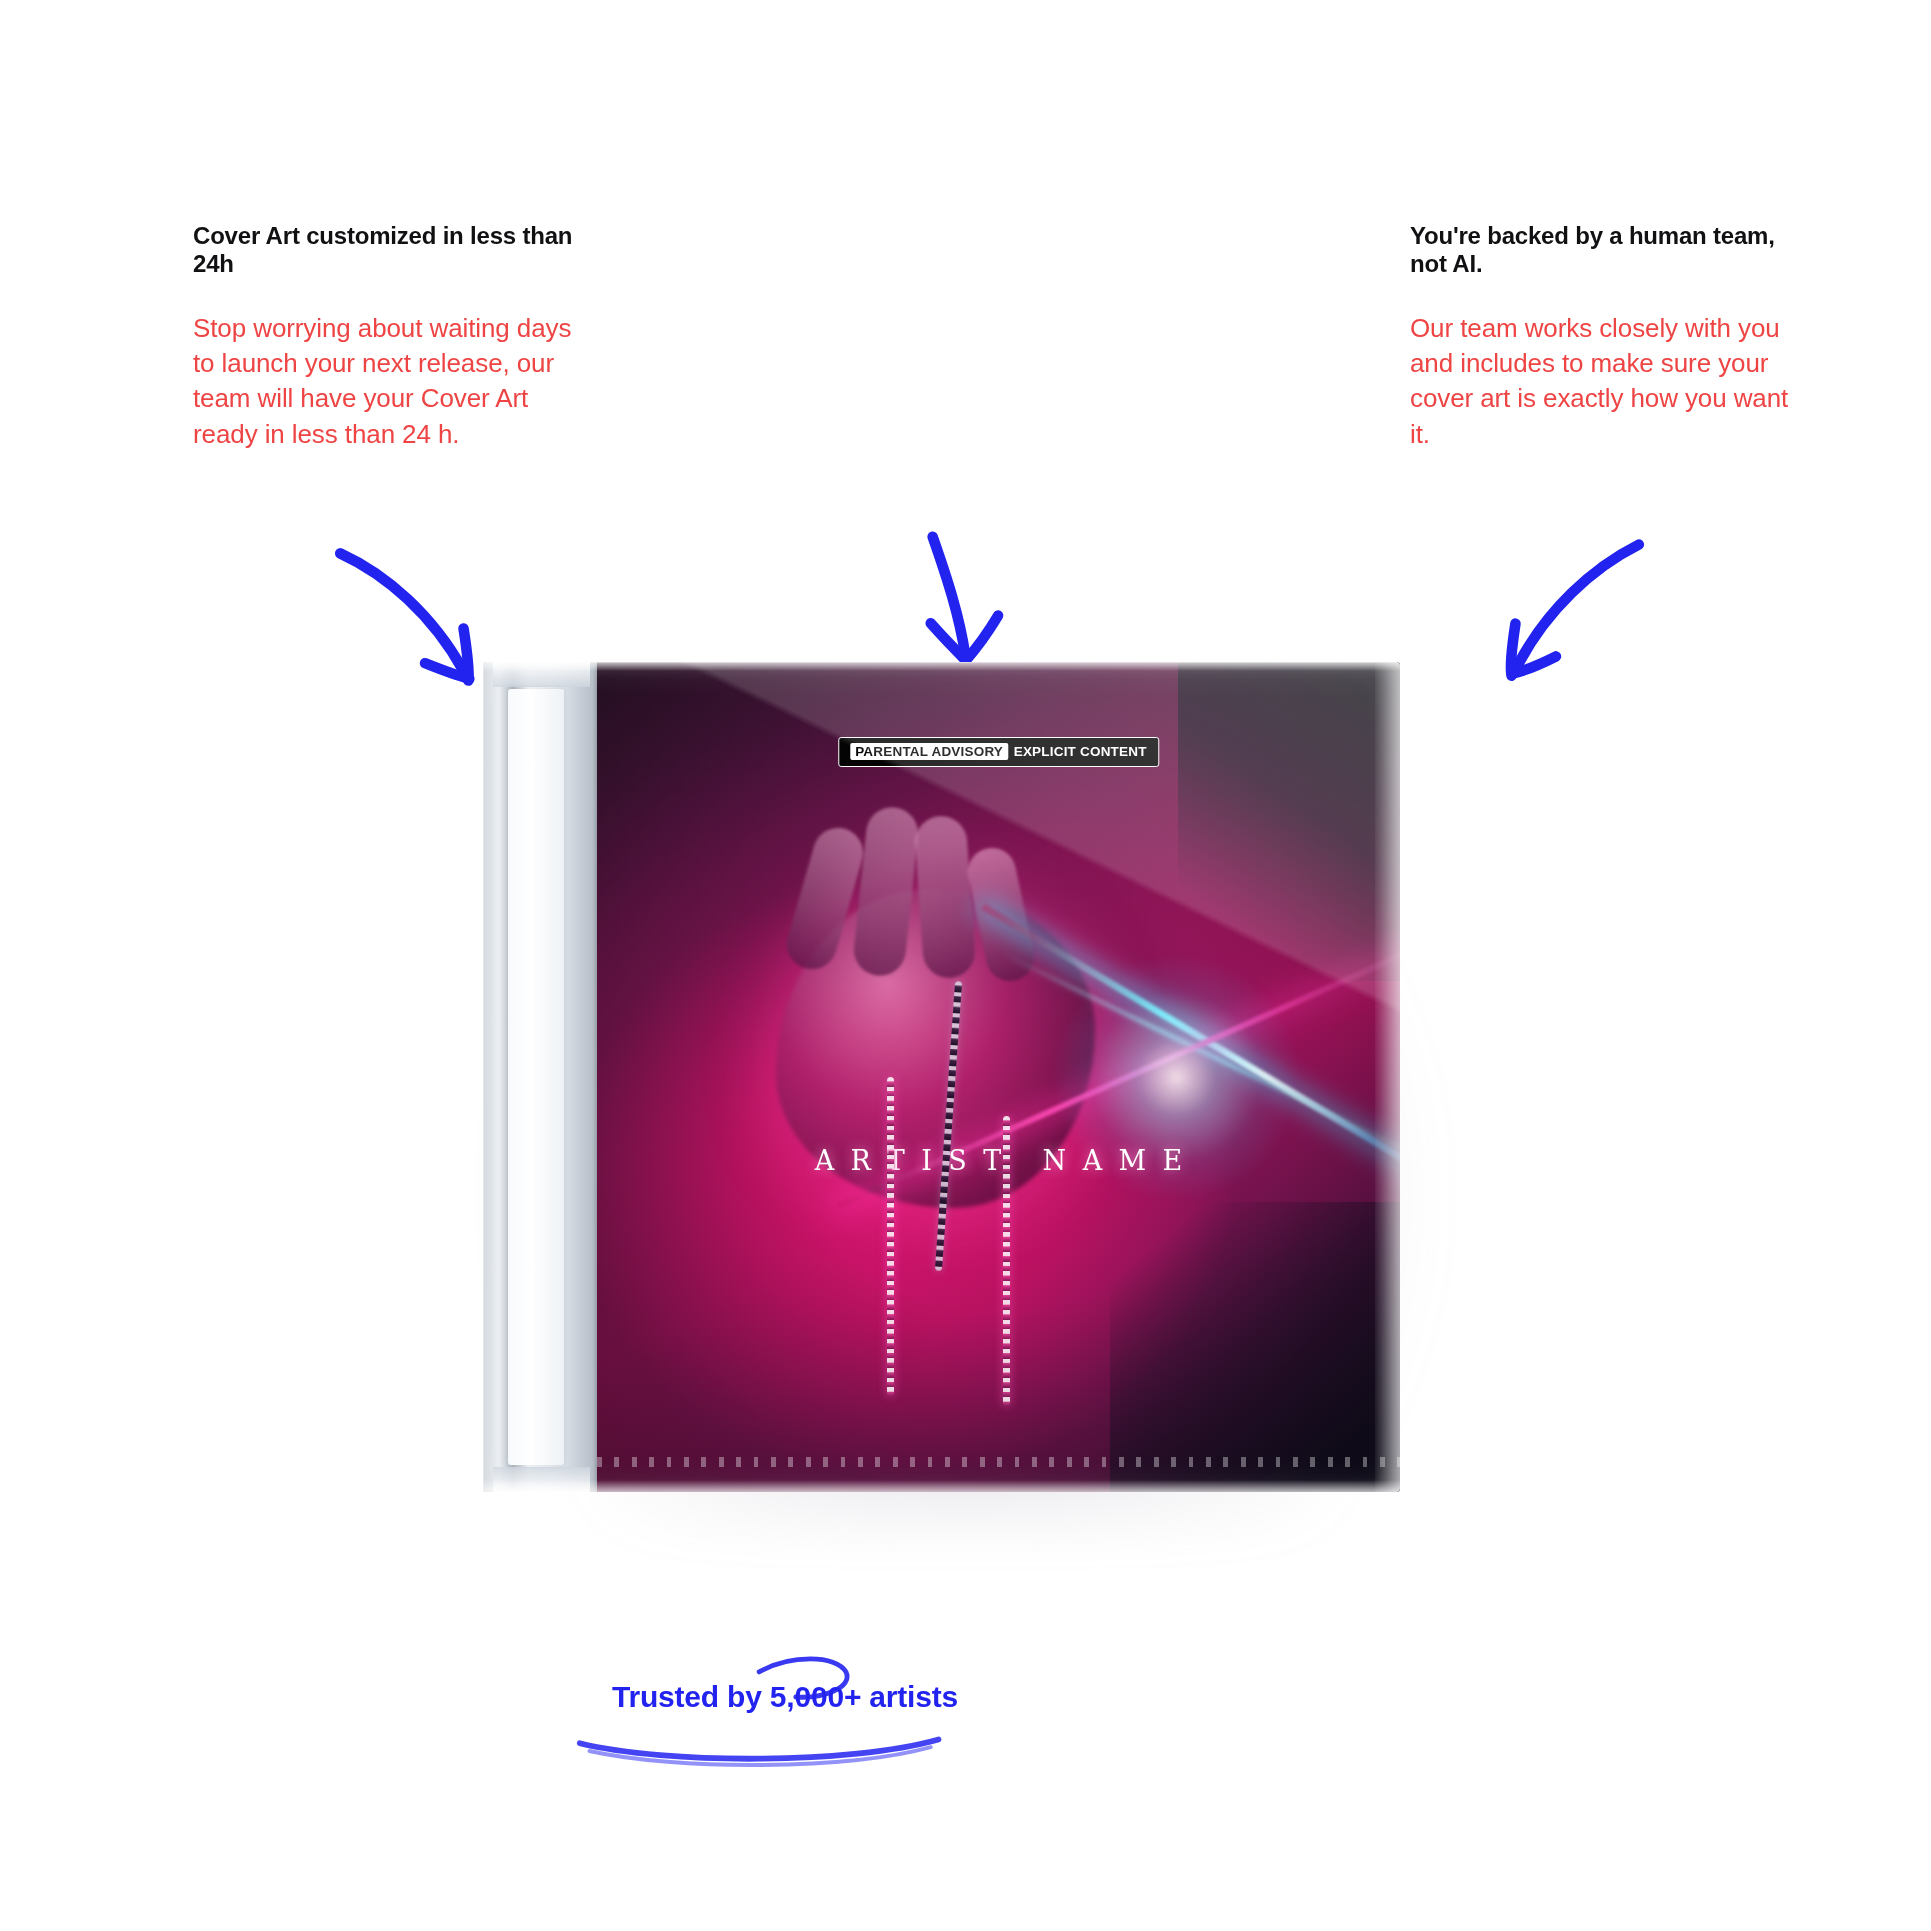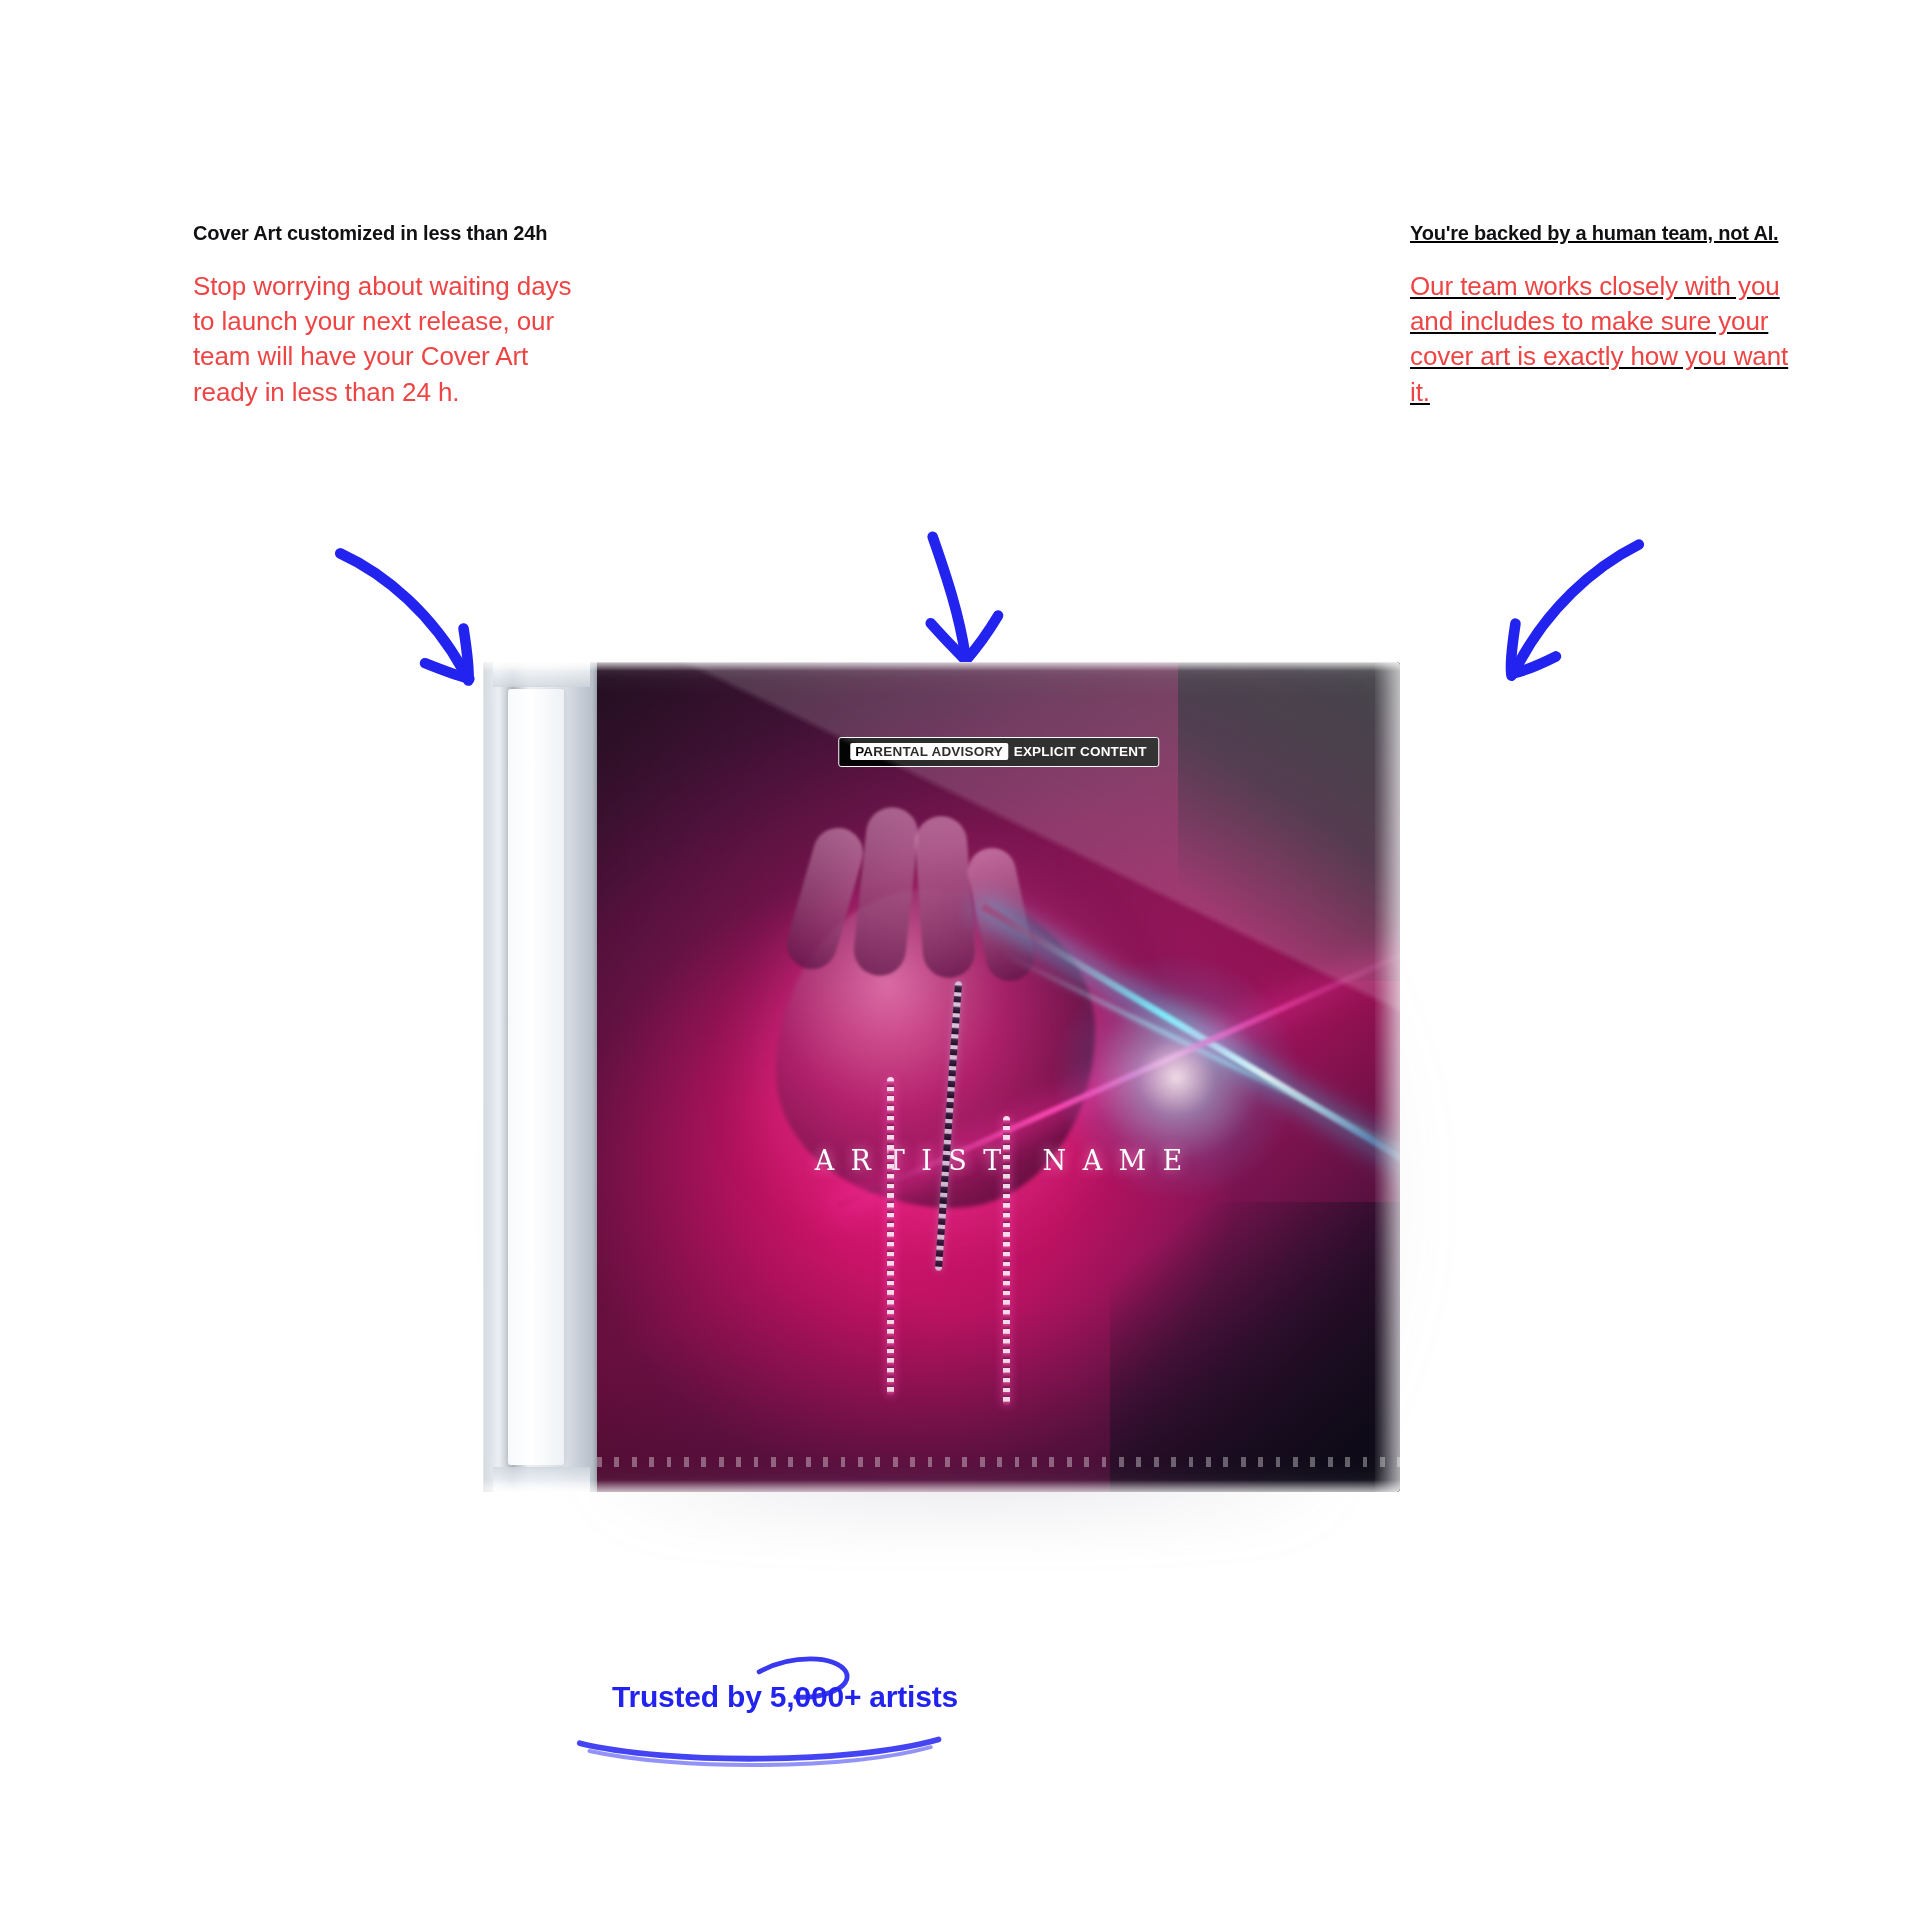--- a/index.html
+++ b/index.html
@@ -23,29 +23,29 @@
     left: 0;
     width: 1931px;
     height: 319px;
   }
   .feature {
     position: absolute;
     width: 386px;
   }
   .feature.col1 { left: 193px; }
   .feature.col2 { left: 801px; }
-  .feature.col3 { left: 1410px; text-decoration: underline; }
+  .feature.col3 { left: 1410px; }
 
   .feature-title {
-    font-size: 20px;
+    font-size: 24px;
     font-weight: 700;
     line-height: 1.18;
     color: #111114;
     letter-spacing: -0.2px;
-    margin: 0 0 23px 0;
+    margin: 0 0 32px 0;
   }
   .feature-body {
     font-size: 26px;
     line-height: 1.36;
     color: #ef4444;
     letter-spacing: -0.1px;
     margin: 0;
     font-weight: 500;
   }
 

